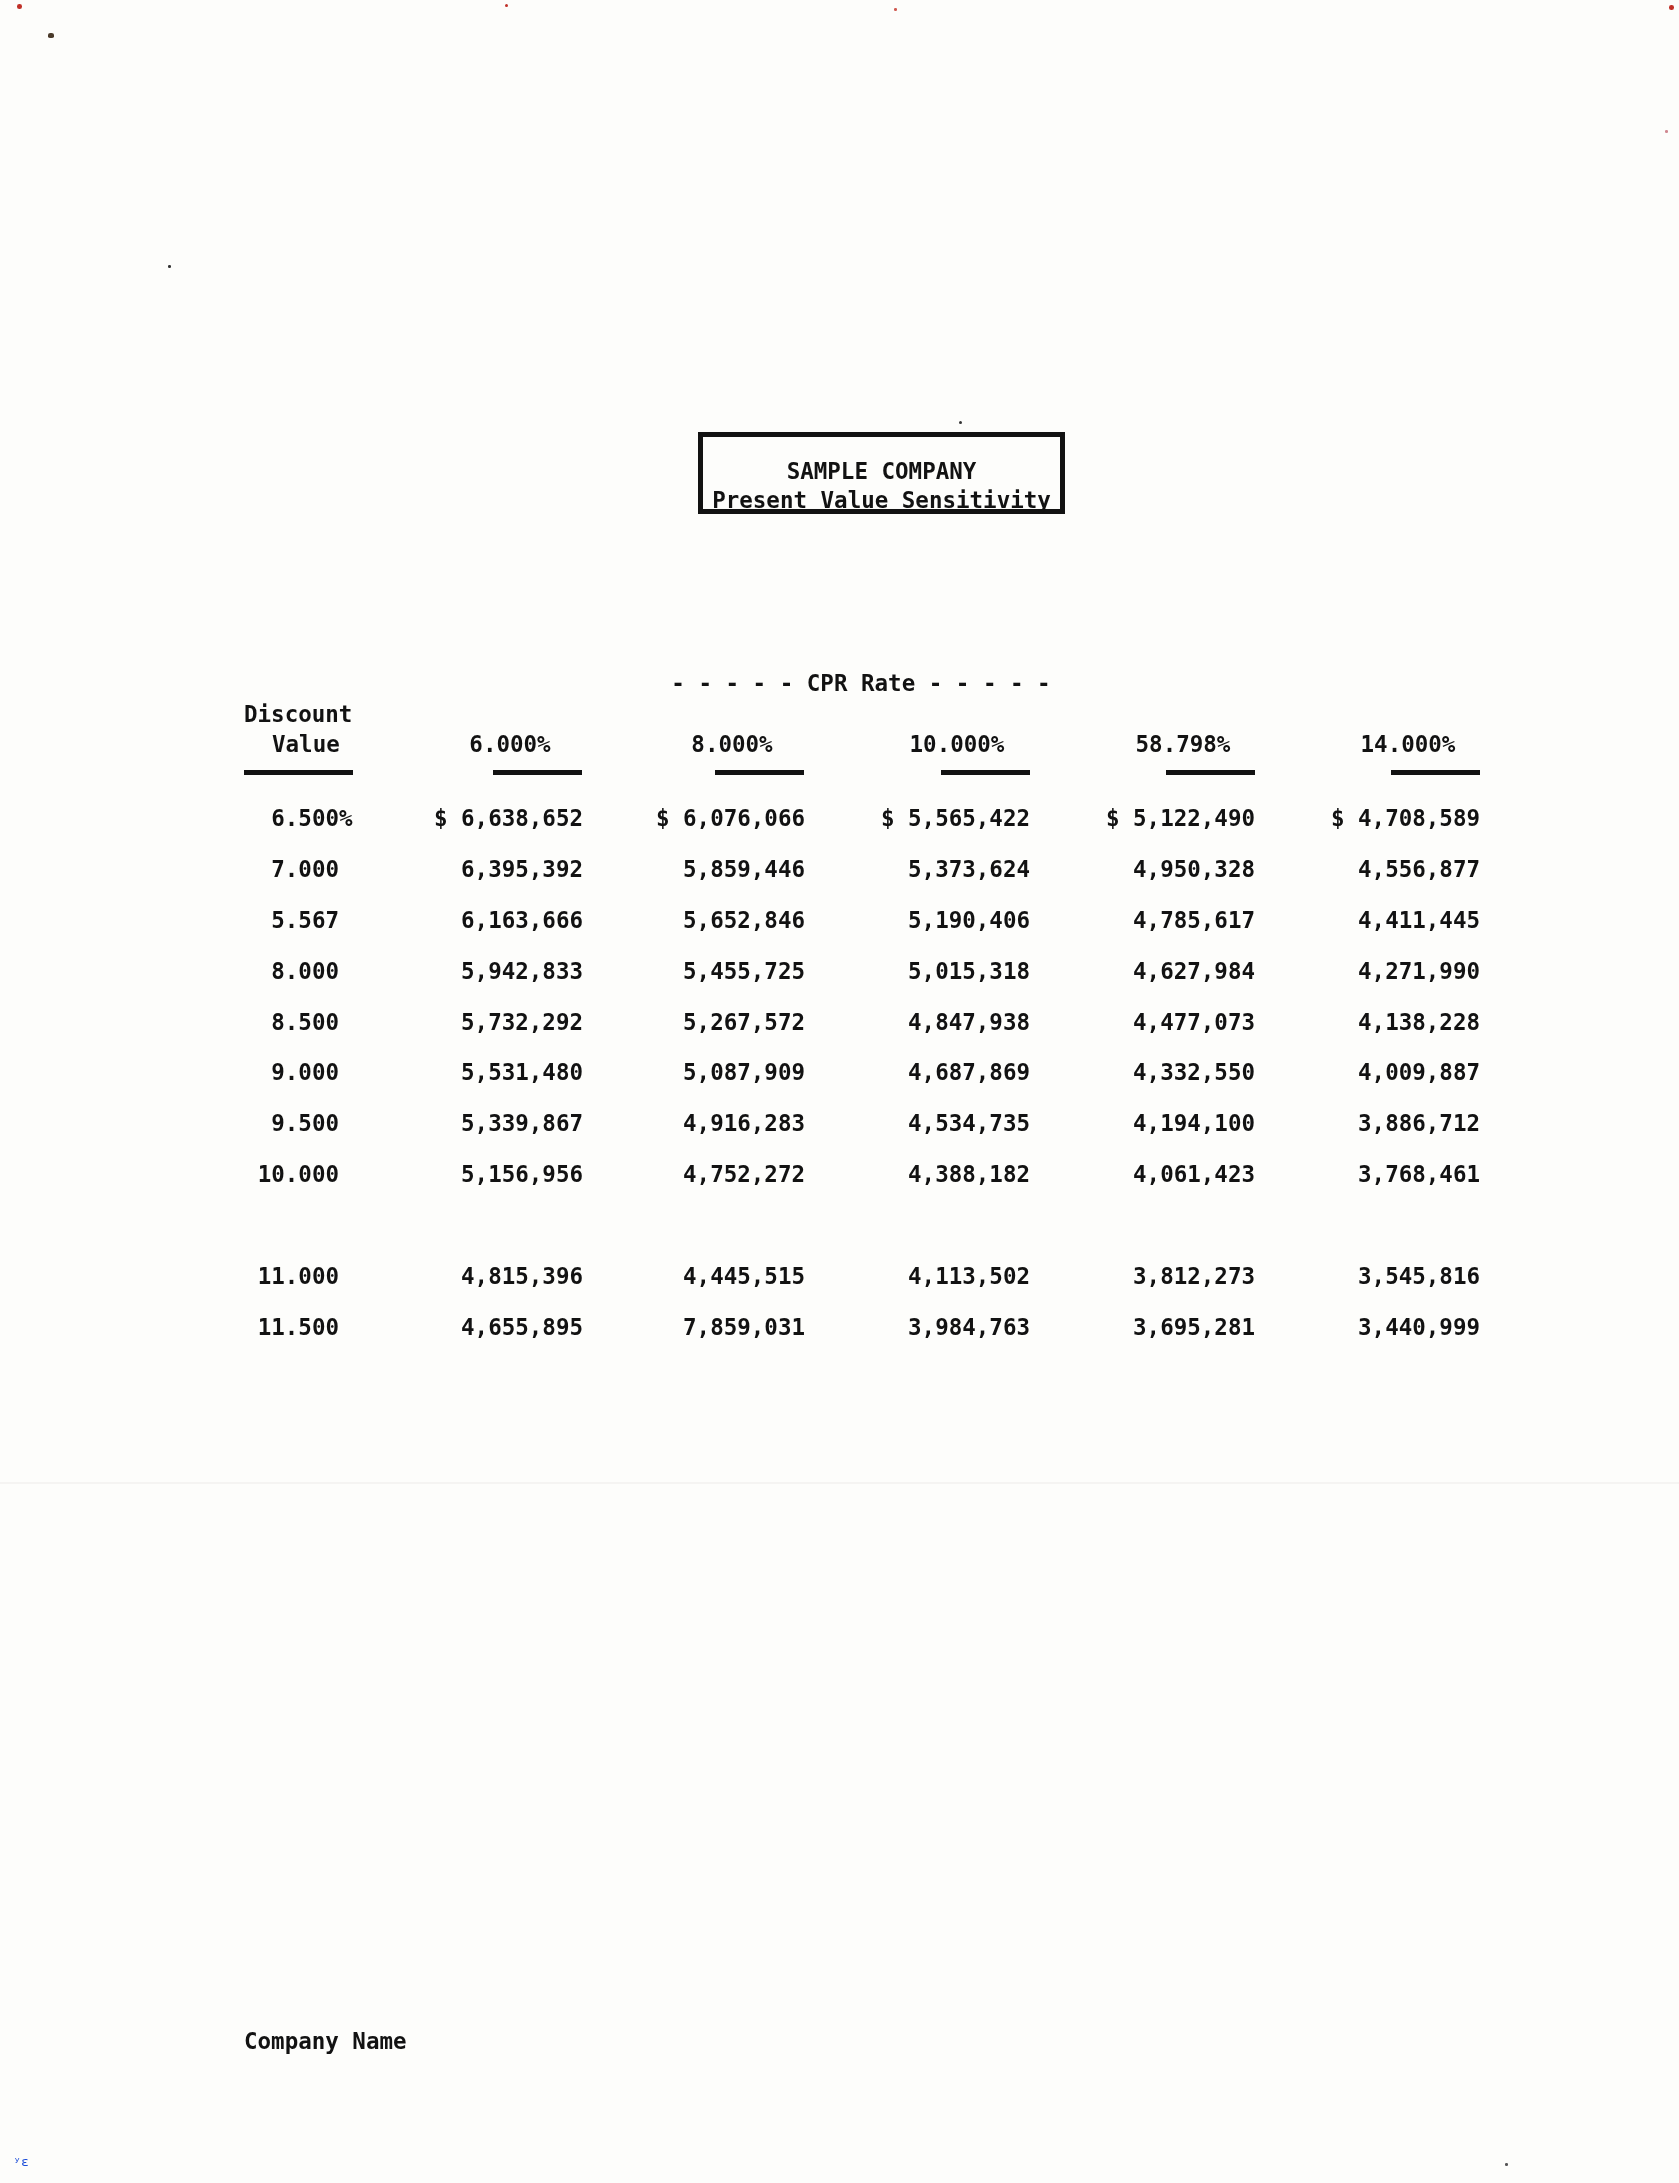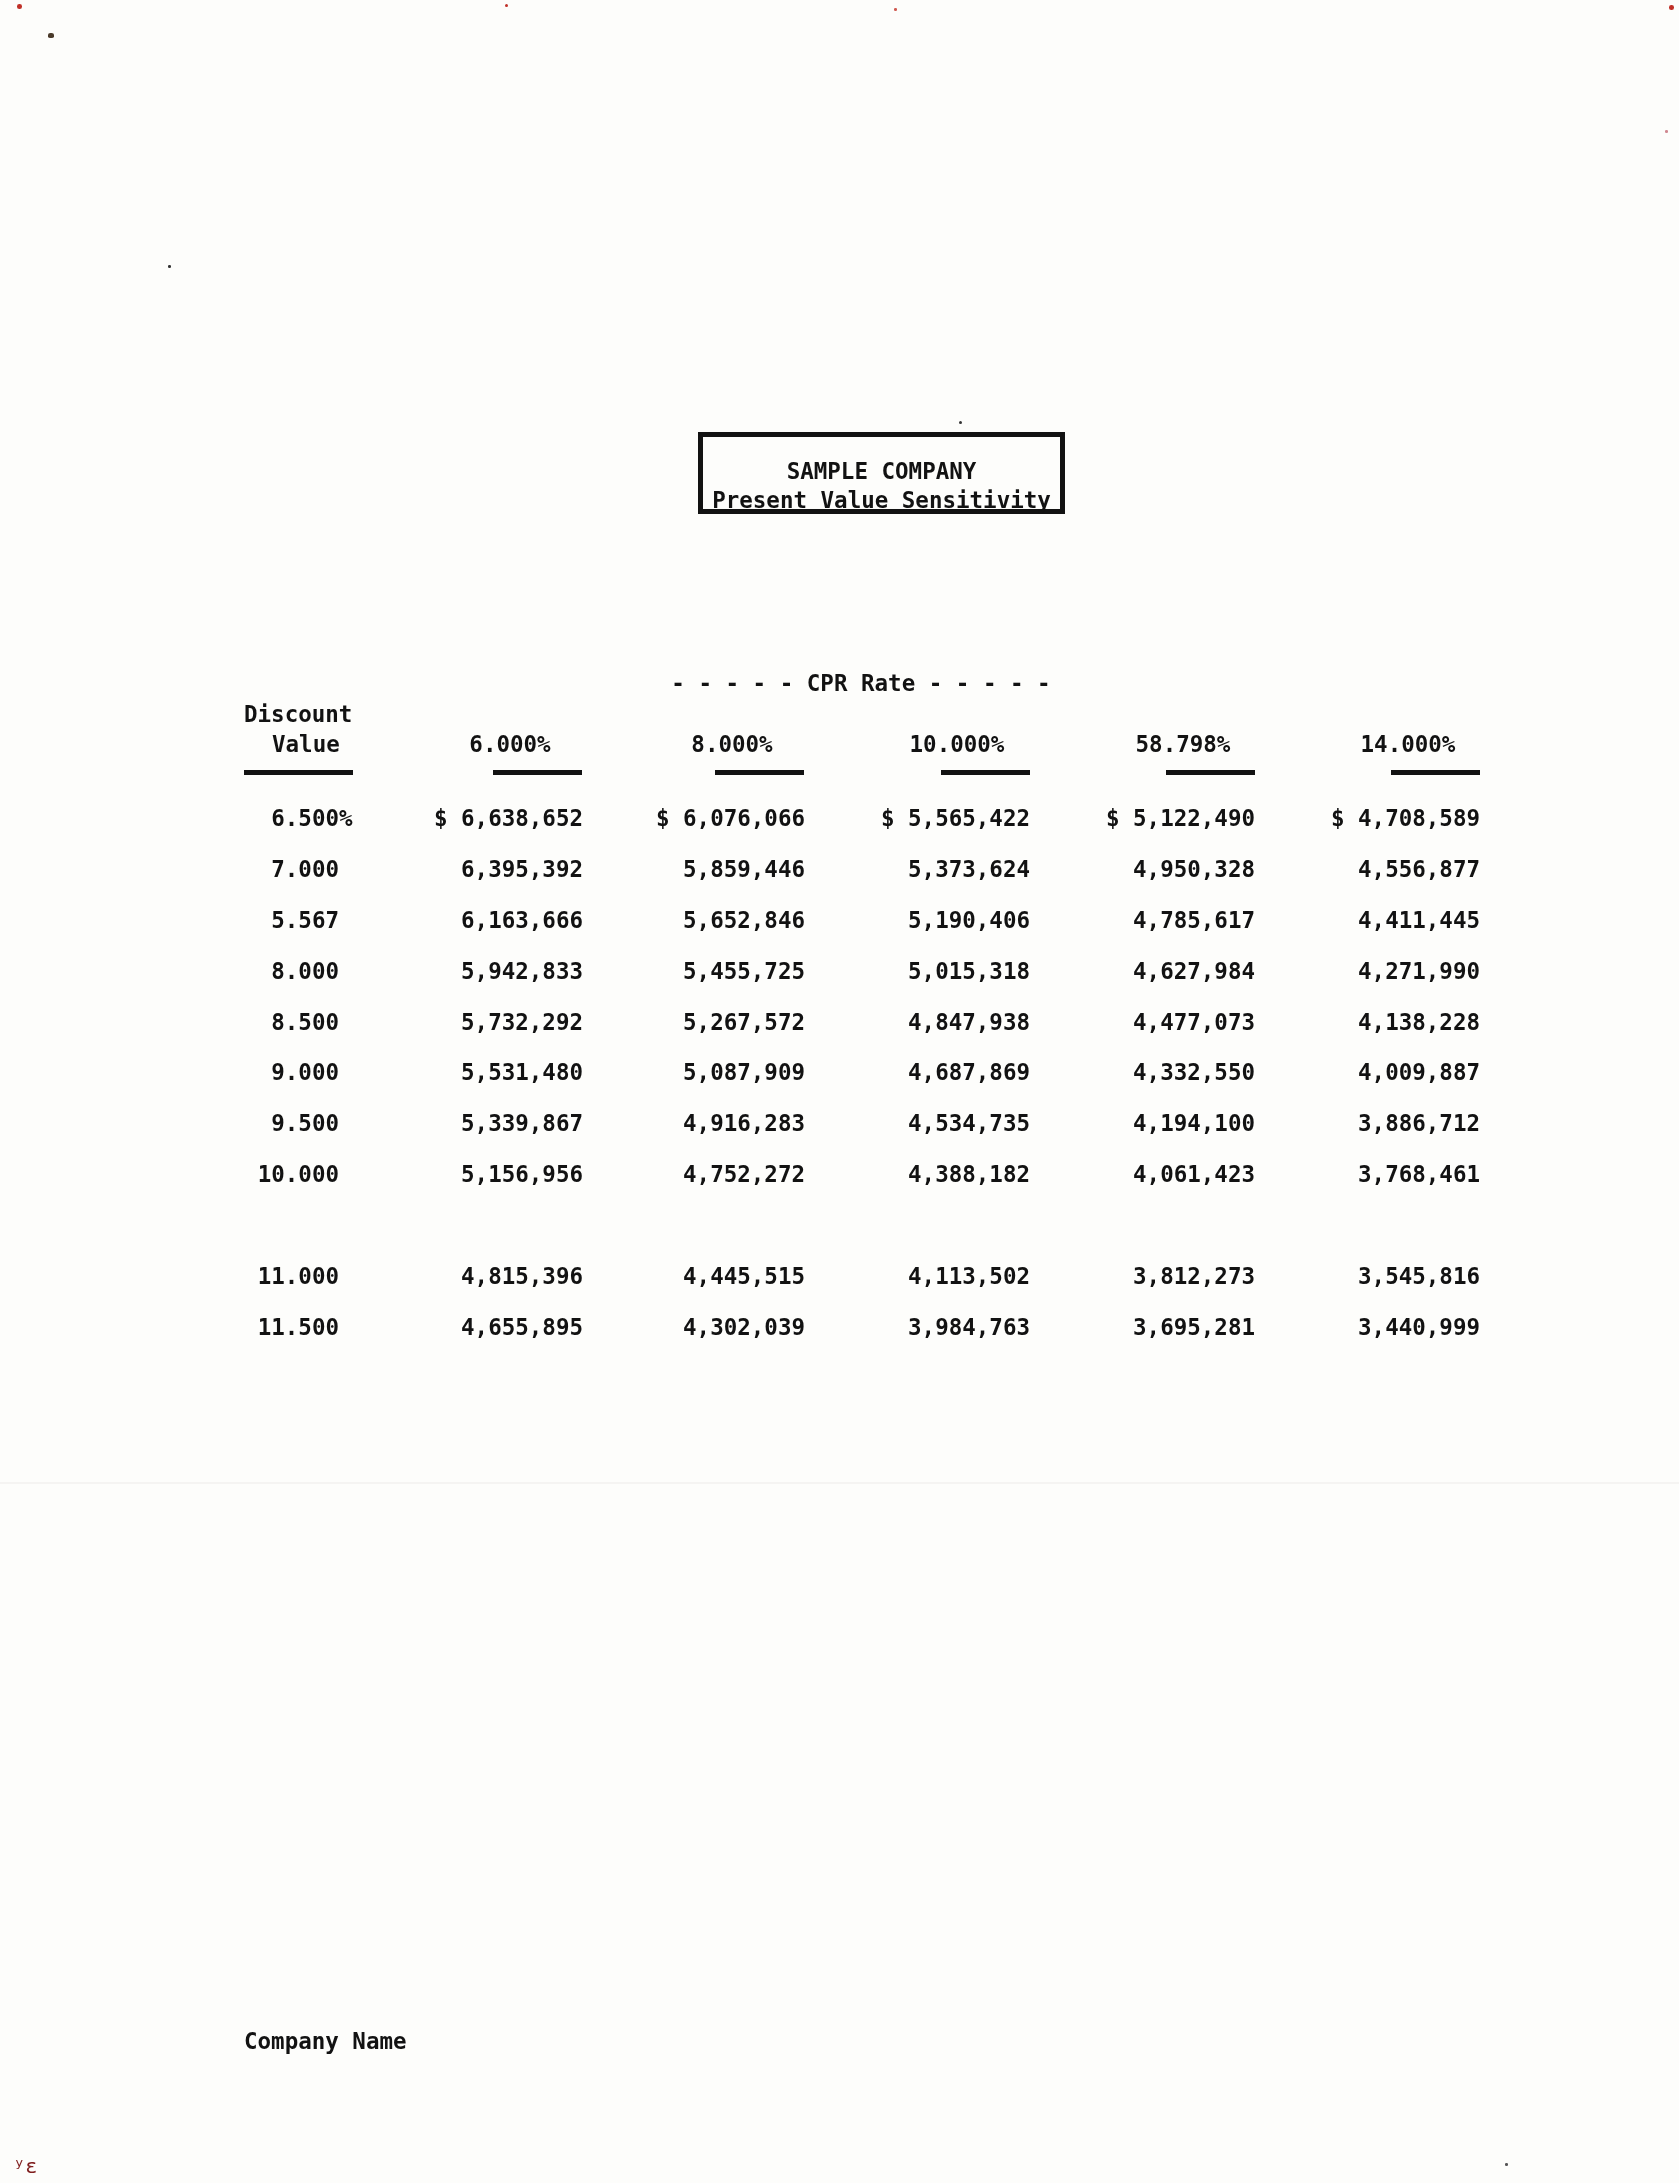--- a/index.html
+++ b/index.html
@@ -124,34 +124,34 @@
     <div class="cell c0"><span>11.000</span><span class="unit"></span></div>
     <div class="cell c1">4,815,396</div>
     <div class="cell c2">4,445,515</div>
     <div class="cell c3">4,113,502</div>
     <div class="cell c4">3,812,273</div>
     <div class="cell c5">3,545,816</div>
   </div>
   <div class="row" style="top:1312px">
     <div class="cell c0"><span>11.500</span><span class="unit"></span></div>
     <div class="cell c1">4,655,895</div>
-    <div class="cell c2">4,302,039</div>
+    <div class="cell c2">7,859,031</div>
     <div class="cell c3">3,984,763</div>
     <div class="cell c4">3,695,281</div>
     <div class="cell c5">3,440,999</div>
   </div>
 
   <div class="t" style="left:244px;top:2026px">Company Name</div>
 
   <div class="crease"></div>
   <div class="speck" style="left:17px;top:4px;width:4.6px;height:4.6px;background:#c03028"></div>
   <div class="speck" style="left:505px;top:4px;width:3.3px;height:3.3px;background:#c03028"></div>
   <div class="speck" style="left:894px;top:8px;width:2.6px;height:2.6px;background:#d05a50"></div>
   <div class="speck" style="left:1669px;top:5.3px;width:4.6px;height:4.6px;background:#c03028"></div>
   <div class="speck" style="left:48px;top:33px;width:6px;height:4.6px;background:#4a3a2a;border-radius:40%"></div>
   <div class="speck" style="left:168px;top:265px;width:2.6px;height:2.6px;background:#333"></div>
   <div class="speck" style="left:959px;top:421px;width:3.3px;height:3.3px;background:#333"></div>
   <div class="speck" style="left:1665px;top:130px;width:2.6px;height:2.6px;background:#d08890"></div>
   <div class="speck" style="left:1505px;top:2163px;width:2.6px;height:2.6px;background:#555"></div>
-  <div style="position:absolute;left:13.2px;top:2154px;font-size:20px;color:#7f1d1d;font-weight:400">ʸε</div>
+  <div style="position:absolute;left:13.2px;top:2154px;font-size:13px;color:#1d4ed8;font-weight:400">ʸε</div>
 
 </div>
 
 
 </body></html>

